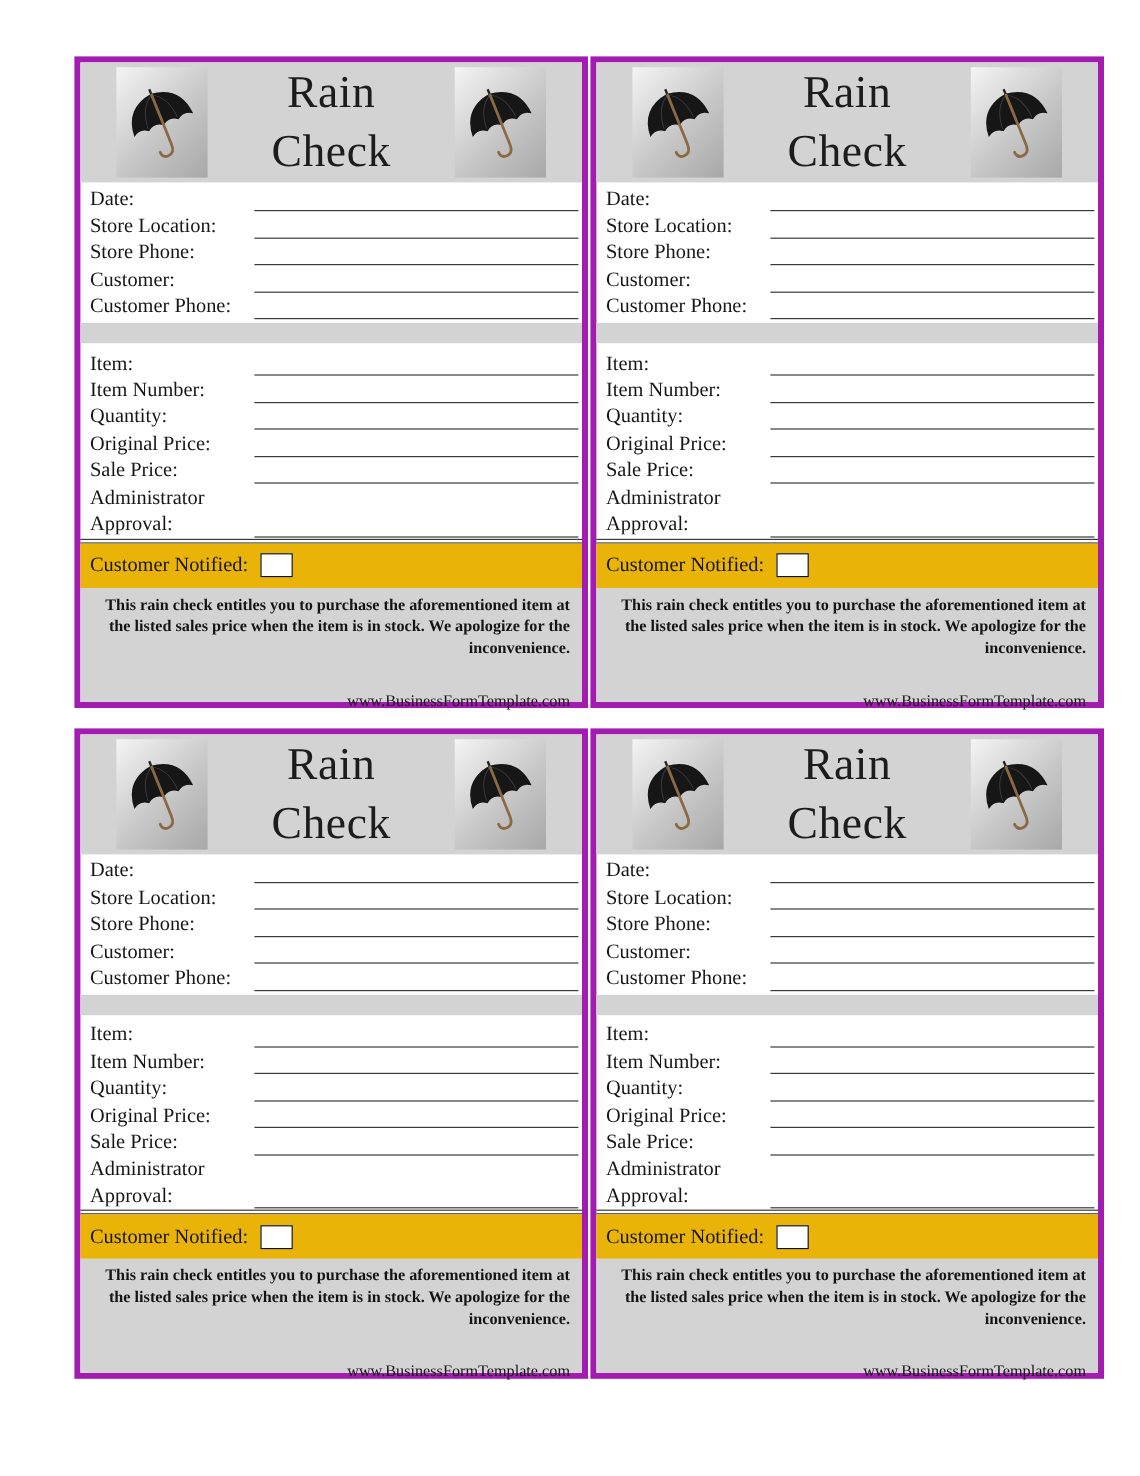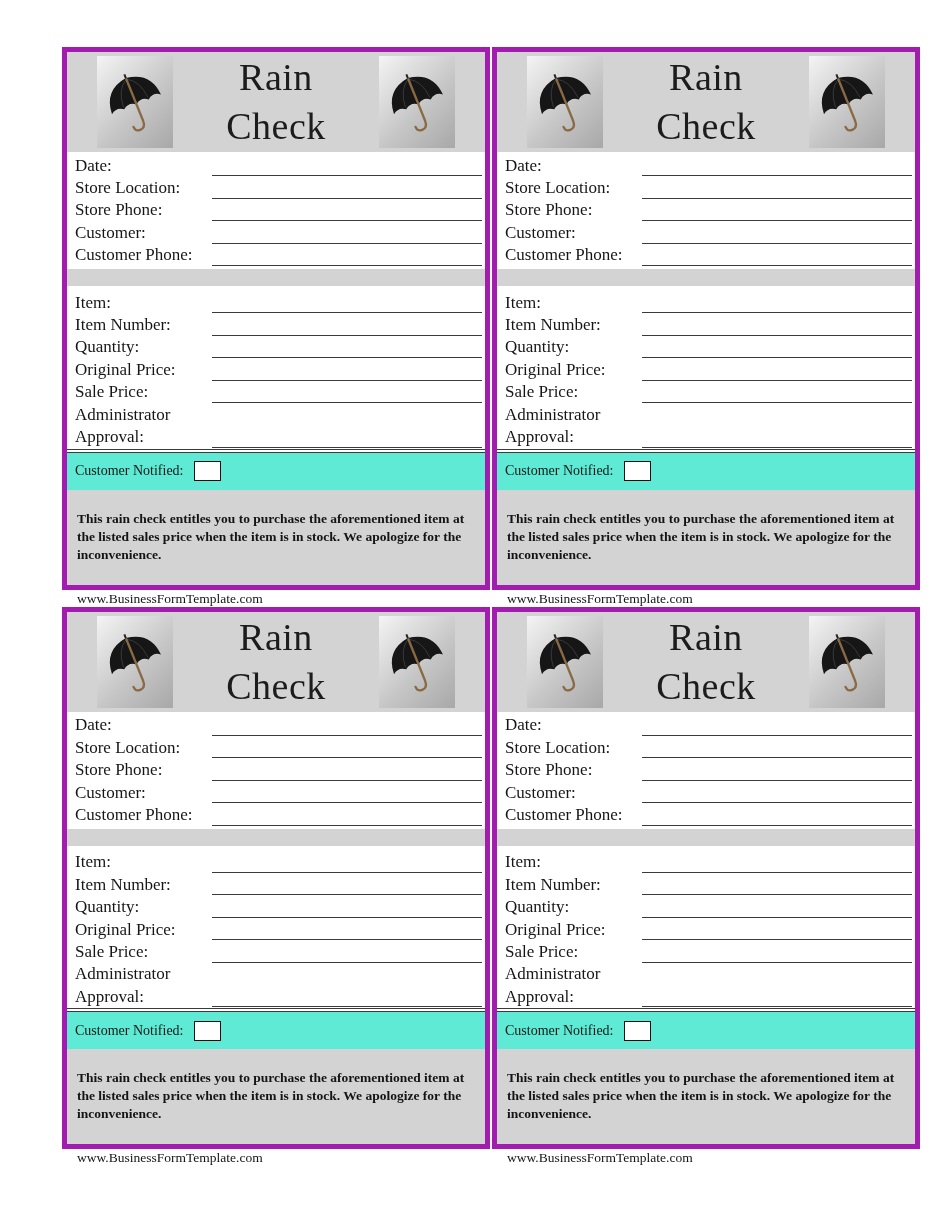--- a/index.html
+++ b/index.html
@@ -49,29 +49,29 @@
   .band{
     height:17px;background:var(--gray);margin:3px 0 3px 0;
   }
   .double-rule{
     height:4px;margin-top:1px;
     border-top:1.3px solid var(--line);
     border-bottom:1px solid var(--line);
   }
   .notified-row{
     display:flex;align-items:center;height:37px;
-    padding-left:8px;font-size:14px;background:#5eead4;text-align:center;
+    padding-left:8px;font-size:17px;background:#eab308;text-align:center;
   }
   .checkbox{
     display:inline-block;width:27px;height:20px;margin-left:10px;
     border:1.6px solid #111;background:#ffffff;
   }
   .footer{
-    background:var(--gray);height:95px;padding:20px 10px 4px;
-    text-align:left;
+    background:var(--gray);height:95px;padding:5px 10px 4px;
+    text-align:right;
   }
   .disclaimer{
     font-weight:700;font-size:13.5px;line-height:1.33;color:#141414;
   }
   .url{
     font-size:13.5px;margin-top:27px;color:#141414;
   }
   svg{display:block;}
 </style>
 </head>

